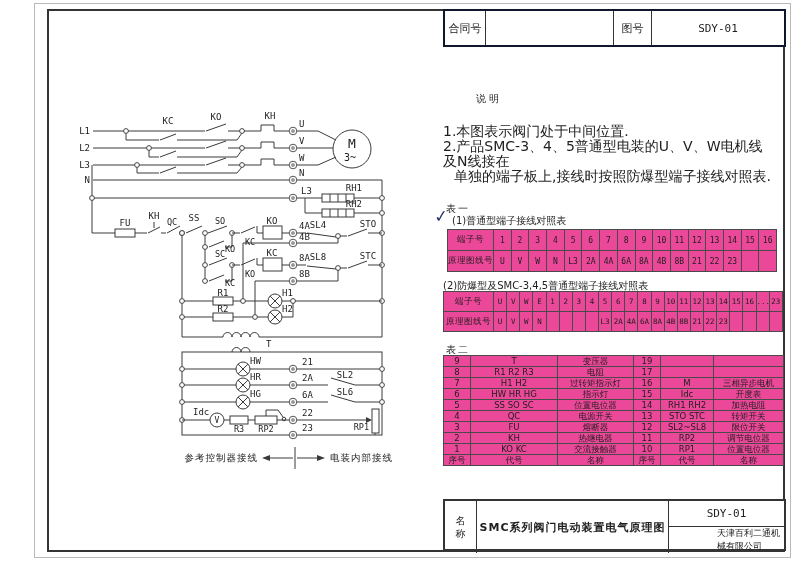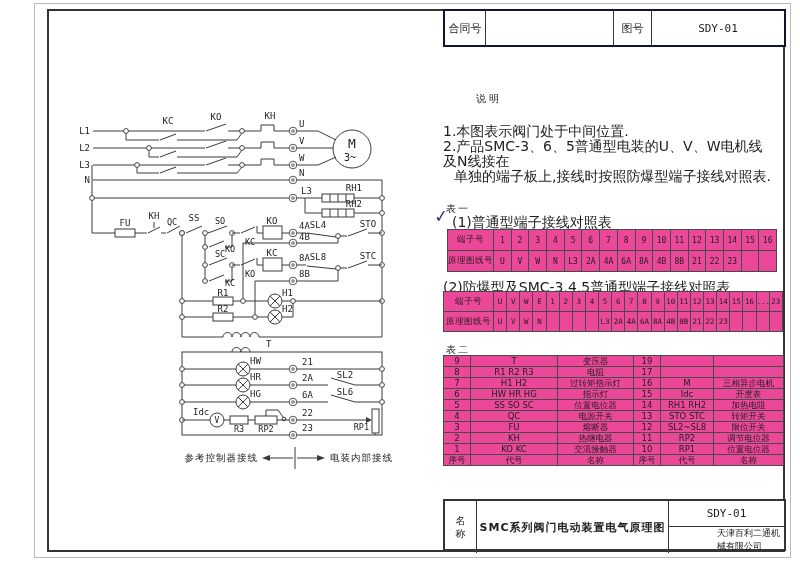--- a/index.html
+++ b/index.html
@@ -14,21 +14,21 @@
   .tb-cell{display:flex;align-items:center;justify-content:center;font-size:11px;}
   .tb-cell + .tb-cell{border-left:1.5px solid #343434;}
   .mono{font-family:"DejaVu Sans Mono",monospace;}
 
   
   .notes-heading{position:absolute;left:476px;top:92px;font-size:10px;letter-spacing:3px;}
   .notes{position:absolute;left:443px;top:124px;font-size:14px;line-height:15px;width:330px;}
   .notes div:nth-child(3){padding-left:11px;}
 
   .caption{position:absolute;font-size:10px;letter-spacing:2px;}
-  .subcap{position:absolute;font-size:14px;}
+  .subcap{position:absolute;font-size:10px;}
   .checkmark{position:absolute;left:434px;top:206px;font-size:17px;color:#2a3270;font-weight:bold;transform:rotate(-6deg);}
 
   table{border-collapse:collapse;table-layout:fixed;position:absolute;background:#ec4899;}
   td{border:1px solid #4a4a4a;text-align:center;padding:0;overflow:hidden;white-space:nowrap;}
   #t1{left:447px;top:229px;width:330px;}
   #t1 td{height:20px;font-size:8px;font-family:"DejaVu Sans Mono",monospace;}
   #t2{left:443px;top:291px;width:340px;}
   #t2 td{height:19px;font-size:7.5px;font-family:"DejaVu Sans Mono",monospace;}
   .lbl{font-family:"DejaVu Sans",sans-serif !important;font-size:8.5px !important;letter-spacing:0.5px;}
   #t3{left:443px;top:355px;width:340px;}
@@ -379,21 +379,21 @@
   <div class="topblock">
     <div class="tb-cell">合同号</div>
     <div class="tb-cell"></div>
     <div class="tb-cell">图号</div>
     <div class="tb-cell mono">SDY-01</div>
   </div>
 
   <div class="notes-heading">说明</div>
   <div class="notes">
       <div class="note-line">1.本图表示阀门处于中间位置.</div>
-      <div class="note-line">2.产品SMC-3、6、5普通型电装的U、V、W电机线及N线接在</div>
+      <div class="note-line">2.产品SMC-3、4、5普通型电装的U、V、W电机线及N线接在</div>
       <div class="note-line">单独的端子板上,接线时按照防爆型端子接线对照表.</div>
     </div>
 
   <div class="caption" style="left:446px;top:202px;">表一</div>
   <div class="checkmark">✓</div>
   <div class="subcap" style="left:452px;top:214px;">(1)普通型端子接线对照表</div>
   <table id="t1">
     <colgroup>
         <col style="width:46px">
         <col span="16">

